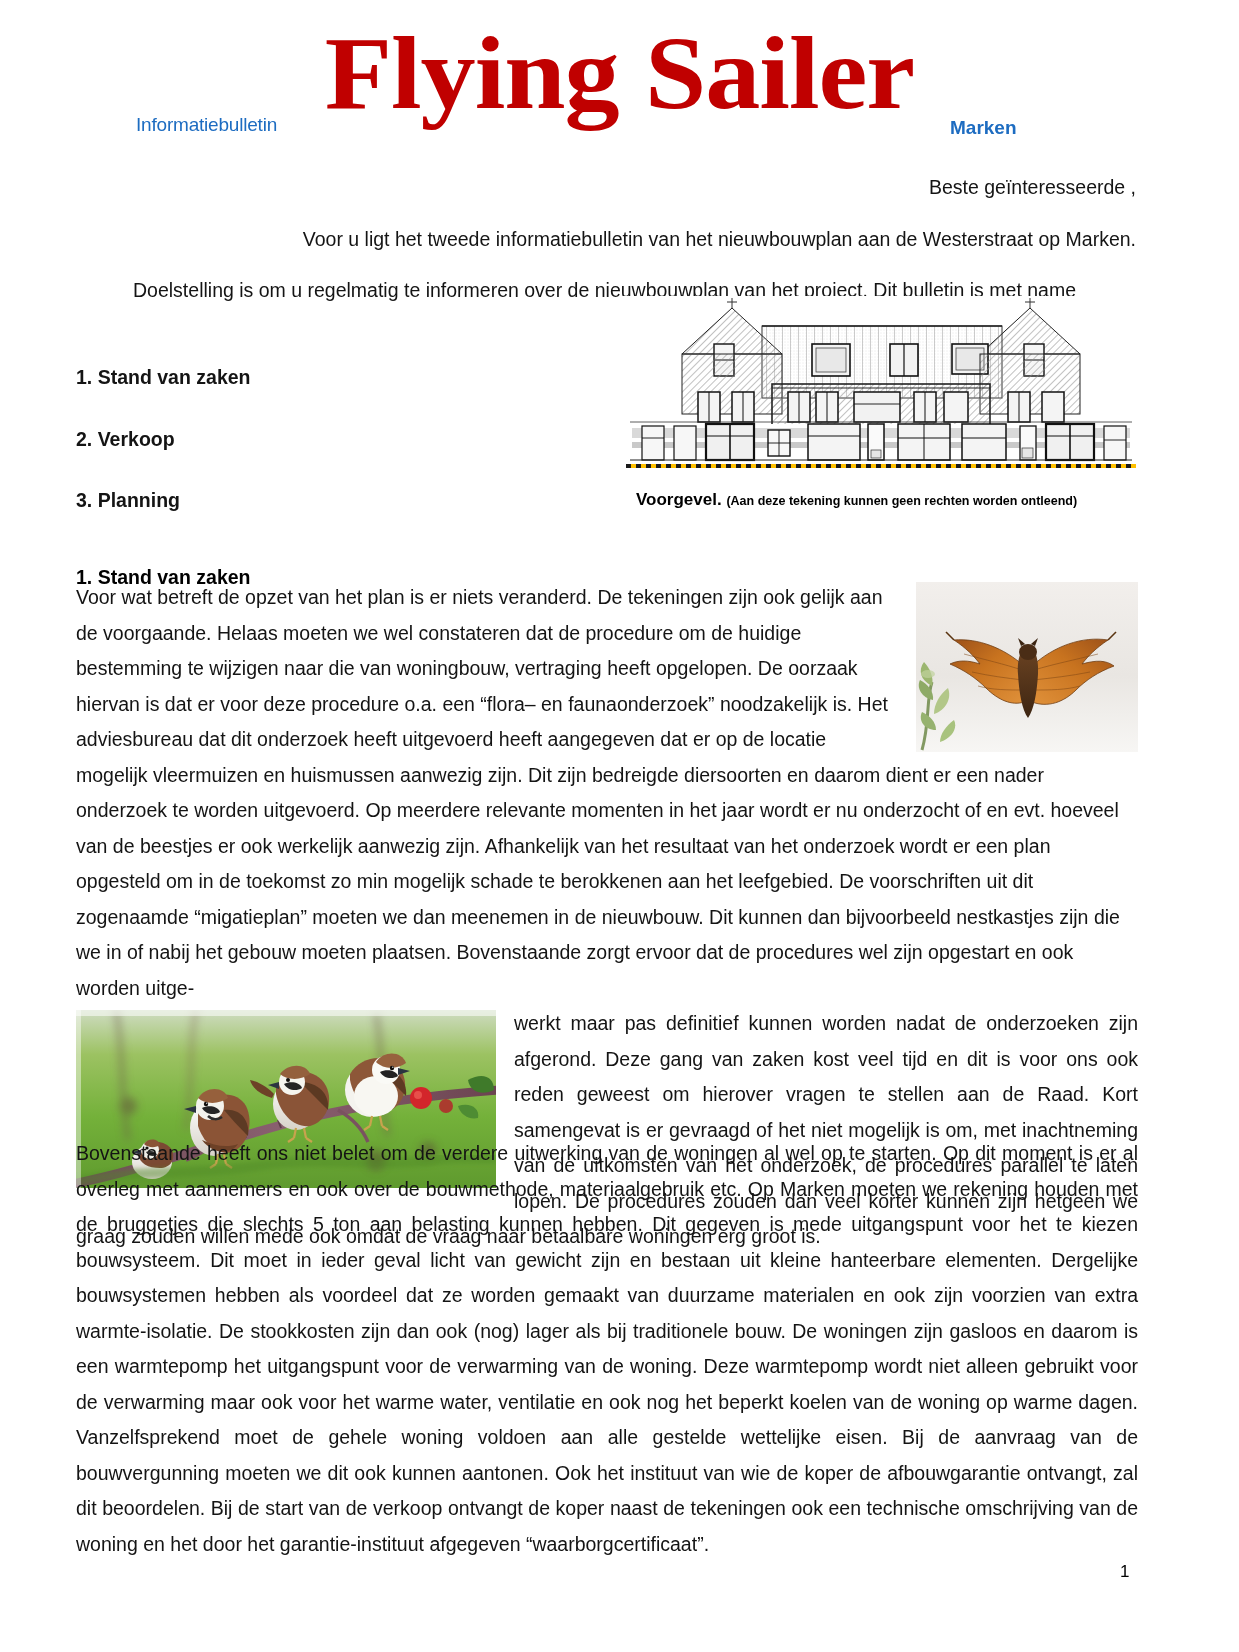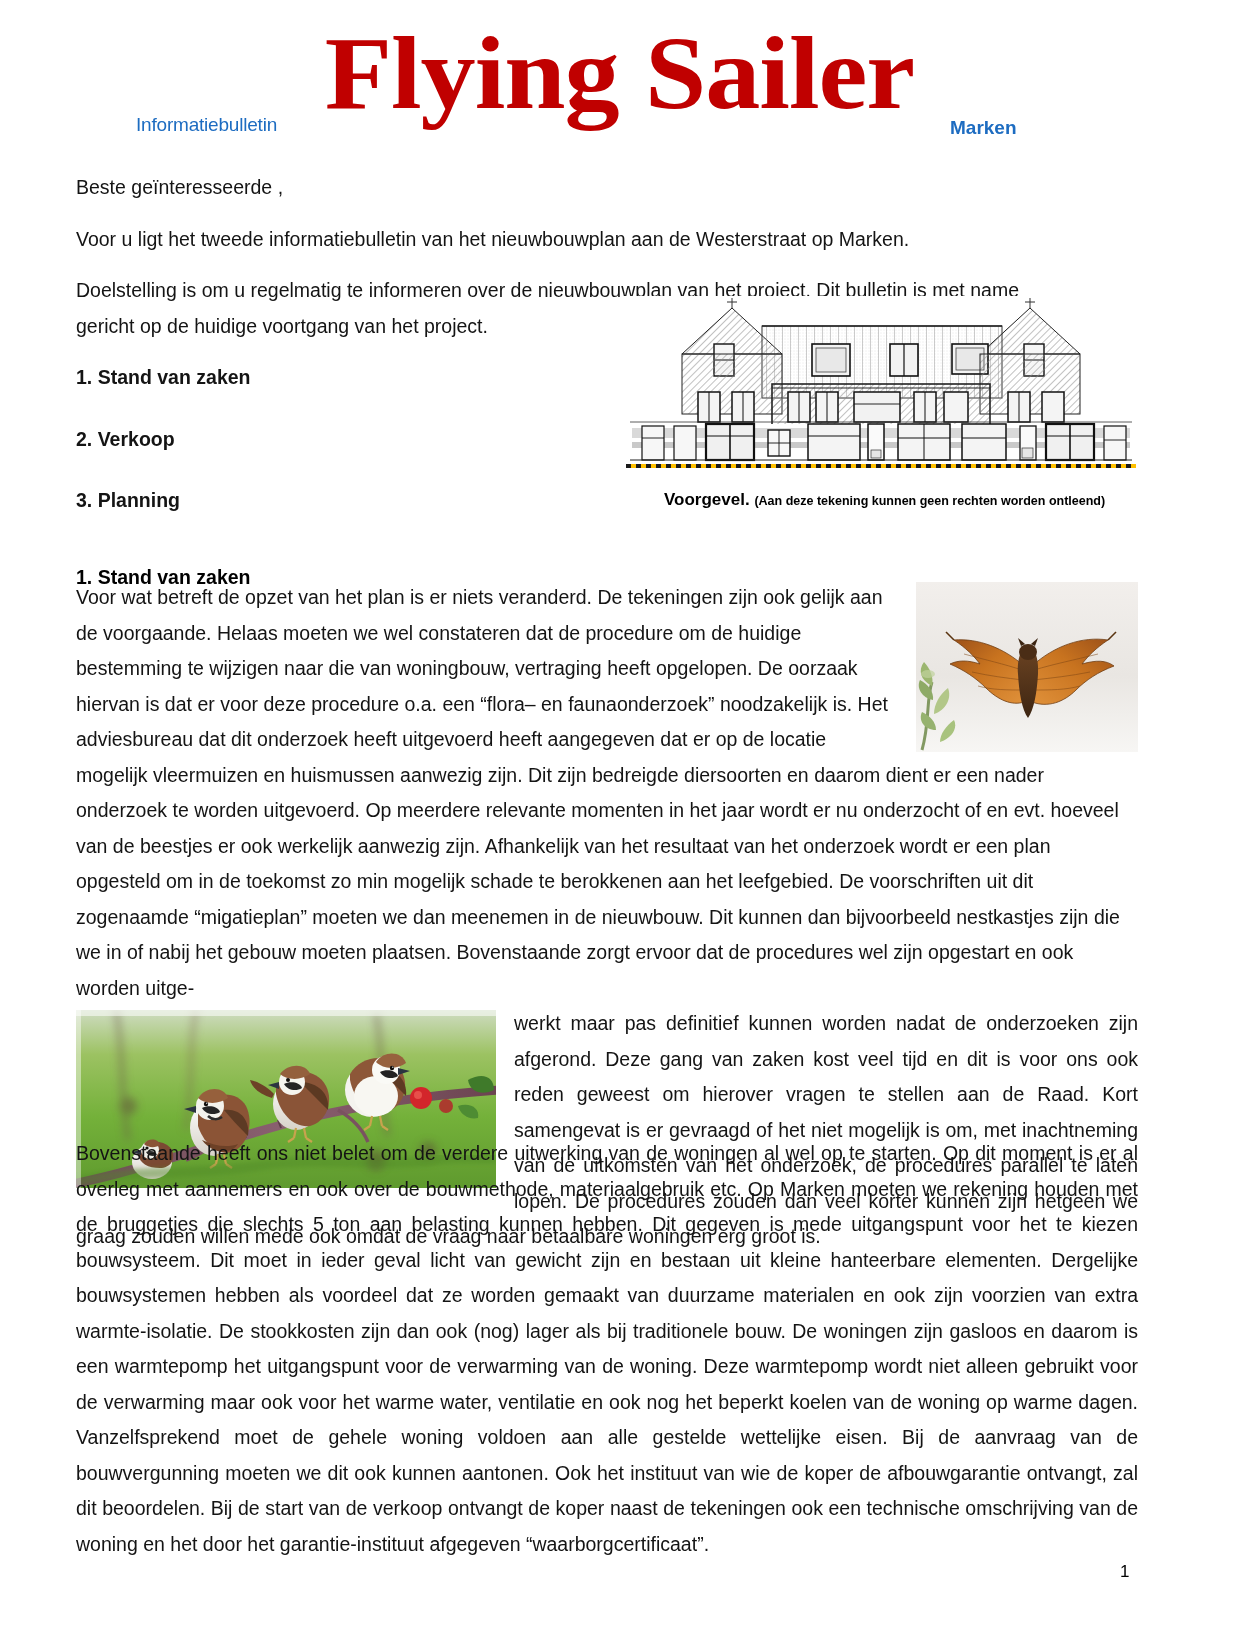--- a/index.html
+++ b/index.html
@@ -71,21 +71,21 @@
     line-height: 35.5px;
     color: #141414;
   }
 
   #intro-block {
     position: absolute;
     left: 76px;
     top: 170px;
     width: 1060px;
   }
-  #intro-block p { margin: 0 0 16px 0; }
+  #intro-block p { margin: 0 0 16px 0; text-align: right; }
 
   #list-block {
     position: absolute;
     left: 76px;
     top: 360px;
     width: 560px;
   }
   #list-block p {
     margin: 0 0 26px 0;
     font-weight: bold;
@@ -95,21 +95,21 @@
   .drawing-wrap {
     position: absolute;
     left: 622px;
     top: 296px;
     width: 518px;
     height: 175px;
     background: #ffffff;
   }
   .drawing-caption {
     position: absolute;
-    left: 664px;
+    left: 636px;
     top: 488px;
     width: 520px;
     font-size: 17px;
     line-height: 24px;
     font-weight: bold;
   }
   .drawing-caption .small {
     font-size: 12.5px;
     font-weight: bold;
   }

